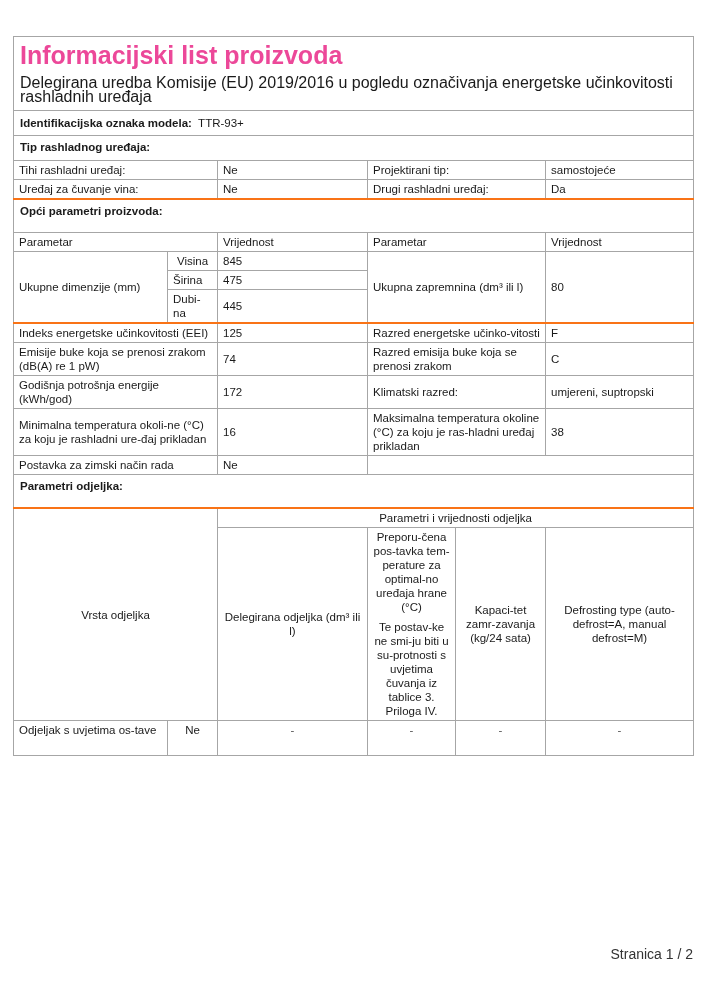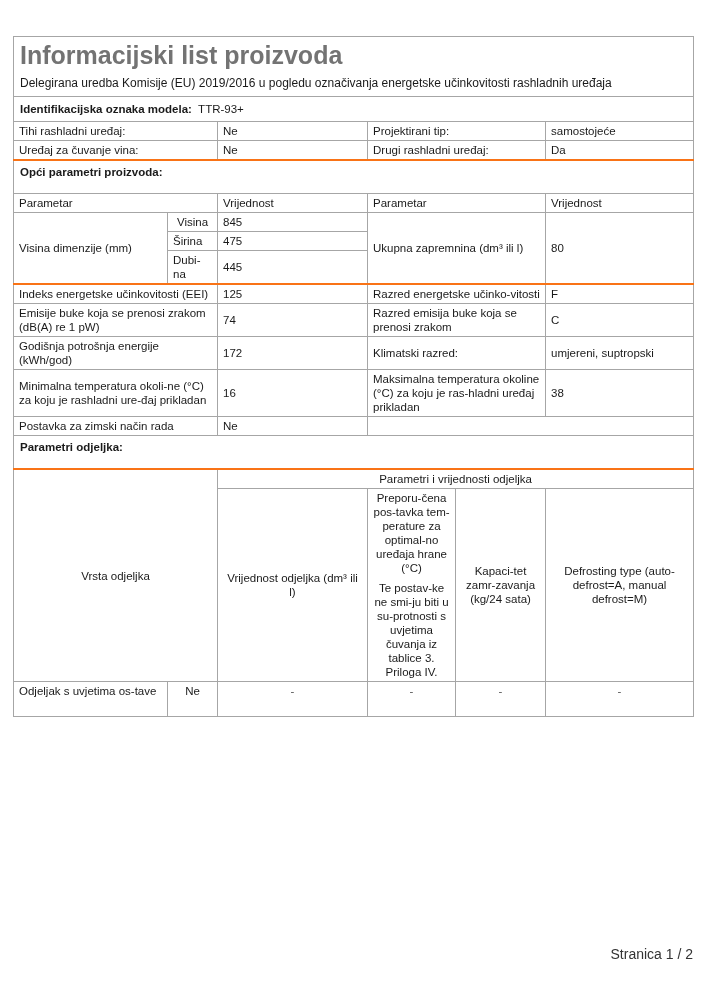--- a/index.html
+++ b/index.html
@@ -1,21 +1,21 @@
 <!DOCTYPE html>
 <html><head>
 <meta charset="utf-8">
 <style>
   html, body { margin: 0; padding: 0; background: #ffffff; }
   body { width: 715px; height: 1000px; position: relative; font-family: "Liberation Sans", sans-serif; color: #1a1a1a; }
   .sheet { position: absolute; left: 13px; top: 36px; width: 680px; }
   table { border-collapse: collapse; width: 680px; table-layout: fixed; }
   td { border: 1px solid #a6a6a6; font-size: 11.5px; line-height: 14px; padding: 2px 5px; vertical-align: middle; }
-  .title-cell { font-size: 25px; line-height: 30px; font-weight: bold; color: #737373; padding: 3px 6px 2px 6px; border-bottom: none; }
-  .sub-cell { font-size: 12px; padding: 4px 6px 6px 6px; border-top: none; }
+  .title-cell { font-size: 25px; line-height: 30px; font-weight: bold; color: #ec4899; padding: 3px 6px 2px 6px; border-bottom: none; }
+  .sub-cell { font-size: 16px; padding: 4px 6px 6px 6px; border-top: none; }
   .info-cell { padding: 5px 6px; }
   .b { font-weight: bold; }
   .thick-top { border-top: 2px solid #f97316; }
   .section { font-weight: bold; padding: 4px 6px 6px 6px; }
   .center { text-align: center; }
   .dash { text-align: center; color: #555; }
   .footer { position: absolute; right: 22px; top: 946px; font-size: 14px; color: #333; }
   .comp td { vertical-align: middle; }
 </style>
 </head>
@@ -31,20 +31,23 @@
           <td class="title-cell">Informacijski list proizvoda</td>
         </tr>
     <tr>
           <td class="sub-cell">Delegirana uredba Komisije (EU) 2019/2016 u pogledu označivanja energetske učinkovitosti rashladnih uređaja</td>
         </tr>
     <tr>
           <td class="info-cell">
       <span class="b">Identifikacijska oznaka modela:</span>&nbsp;
       <span>TTR-93+</span>
     </td>
+        </tr>
+    <tr>
+          <td class="section">Tip rashladnog uređaja:</td>
         </tr>
   </tbody>
     </table>
 
   <table style="margin-top:-1px">
     <colgroup>
       <col style="width:154px">
         <col style="width:50px">
         <col style="width:150px">
         <col style="width:178px">
@@ -66,21 +69,21 @@
     <tr>
       <td colspan="5" class="section thick-top" style="height:22px; vertical-align:top">Opći parametri proizvoda:</td>
     </tr>
     <tr>
       <td colspan="2">Parametar</td>
       <td>Vrijednost</td>
       <td>Parametar</td>
       <td>Vrijednost</td>
     </tr>
     <tr>
-      <td rowspan="3">Visina dimenzije (mm)</td>
+      <td rowspan="3">Ukupne dimenzije (mm)</td>
       <td style="text-align:center">Visina</td>
       <td>845</td>
       <td rowspan="3">Ukupna zapremnina (dm³ ili l)</td>
       <td rowspan="3">80</td>
     </tr>
     <tr>
       <td>Širina</td>
       <td>475</td>
     </tr>
     <tr>
@@ -130,21 +133,21 @@
         <col style="width:88px">
         <col style="width:90px">
         <col style="width:148px">
     </colgroup>
     <tbody>
         <tr>
       <td colspan="2" rowspan="2" class="center thick-top">Vrsta odjeljka</td>
       <td colspan="4" class="center thick-top">Parametri i vrijednosti odjeljka</td>
     </tr>
     <tr>
-      <td class="center">Vrijednost odjeljka (dm³ ili l)</td>
+      <td class="center">Delegirana odjeljka (dm³ ili l)</td>
       <td class="center" style="padding:2px 3px">
         <div style="margin-bottom:6px">Preporu-čena pos-tavka tem-perature za optimal-no uređaja hrane (°C)</div>
         <div>Te postav-ke ne smi-ju biti u su-protnosti s uvjetima čuvanja iz tablice 3. Priloga IV.</div>
       </td>
       <td class="center" style="padding:2px 3px">Kapaci-tet zamr-zavanja (kg/24 sata)</td>
       <td class="center">Defrosting type (auto-defrost=A, manual defrost=M)</td>
     </tr>
     <tr>
       <td style="vertical-align:top">Odjeljak s uvjetima os-tave</td>
       <td class="center" style="vertical-align:top">Ne</td>

